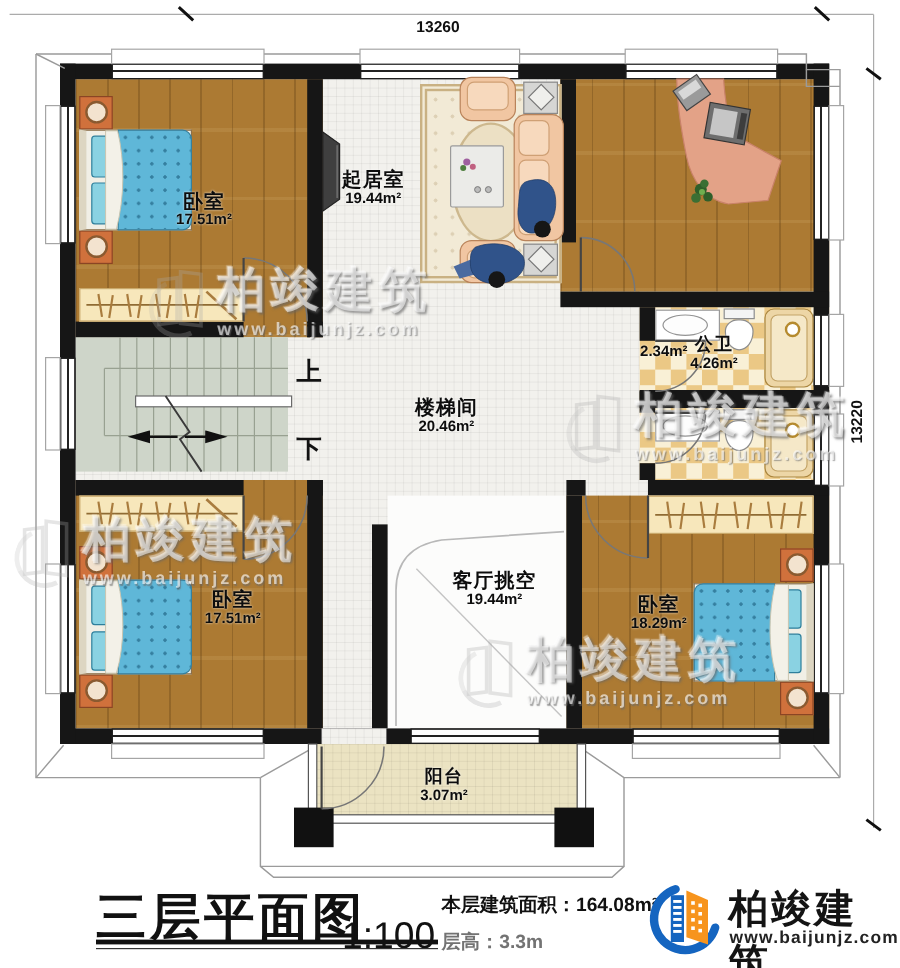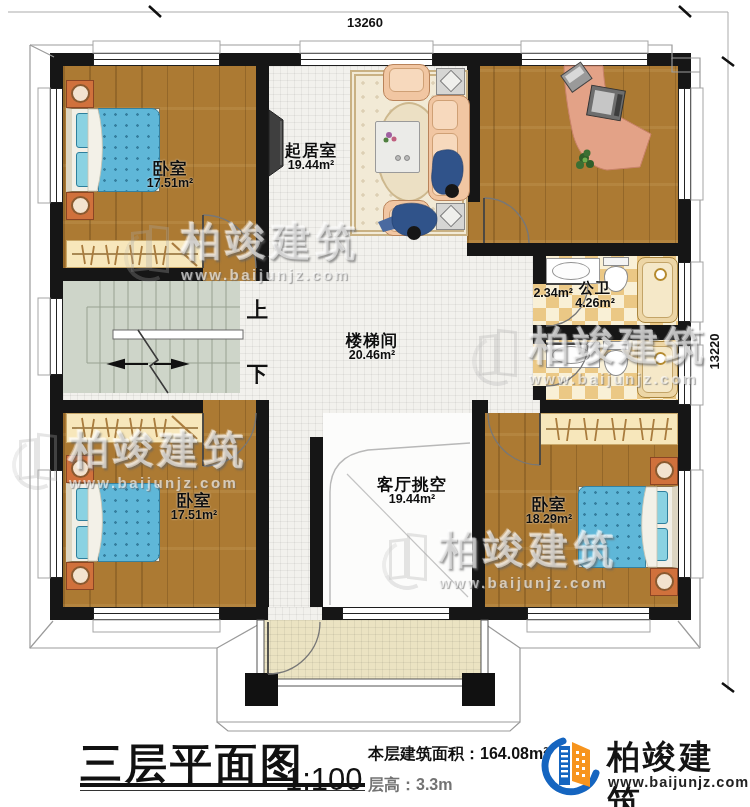--- a/index.html
+++ b/index.html
@@ -365,20 +365,24 @@
     <div class="nm">客厅挑空</div>
     <div class="ar">19.44m²</div>
   </div>
   <div class="lbl" style="left:144px;top:491px;width:100px;">
     <div class="nm">卧室</div>
     <div class="ar">17.51m²</div>
   </div>
   <div class="lbl" style="left:499px;top:495px;width:100px;">
     <div class="nm">卧室</div>
     <div class="ar">18.29m²</div>
+  </div>
+  <div class="lbl" style="left:320px;top:640px;width:100px;">
+    <div class="nm" style="font-size:15px;">阳台</div>
+    <div class="ar">3.07m²</div>
   </div>
   <div class="updown" style="left:247px;top:296px;">上</div>
   <div class="updown" style="left:247px;top:360px;">下</div>
 
   <div class="dim" style="left:300px;top:15px;width:130px;">13260</div>
   <div class="dim" style="left:674px;top:344px;width:80px;transform:rotate(-90deg);">13220</div>
 
   <div class="wm" style="left:128px;top:214px;">
     <div class="wm-logo">
         <div class="b3"></div>

